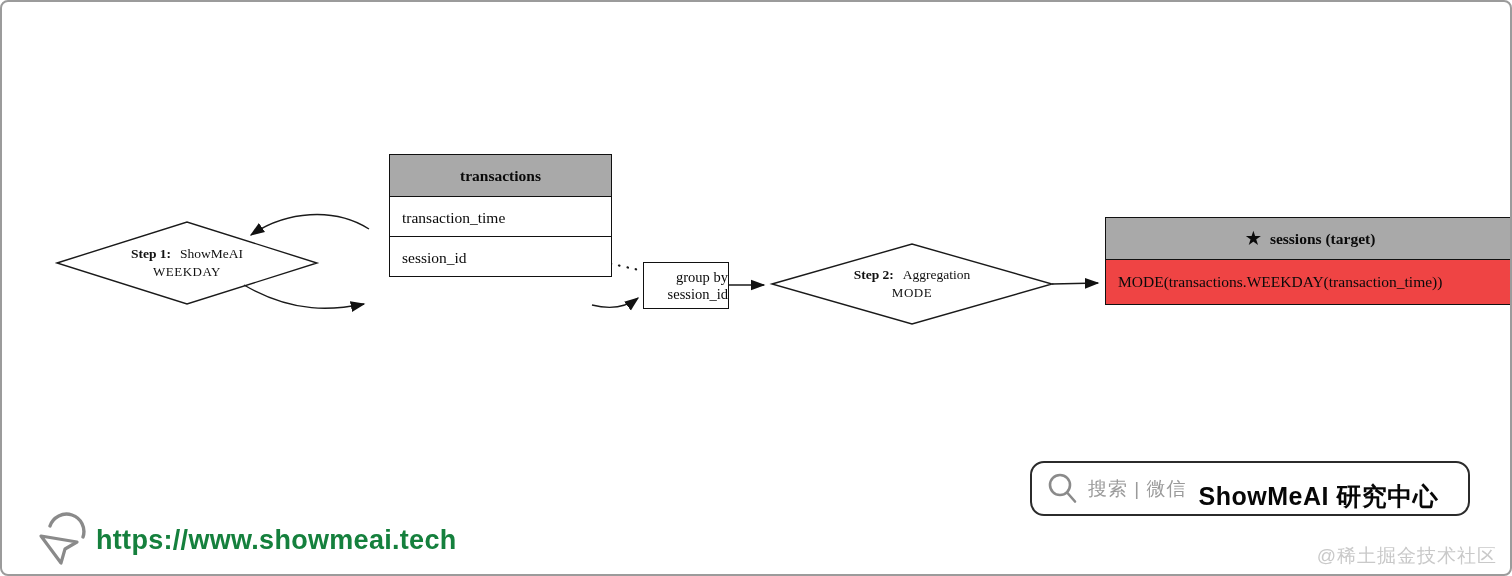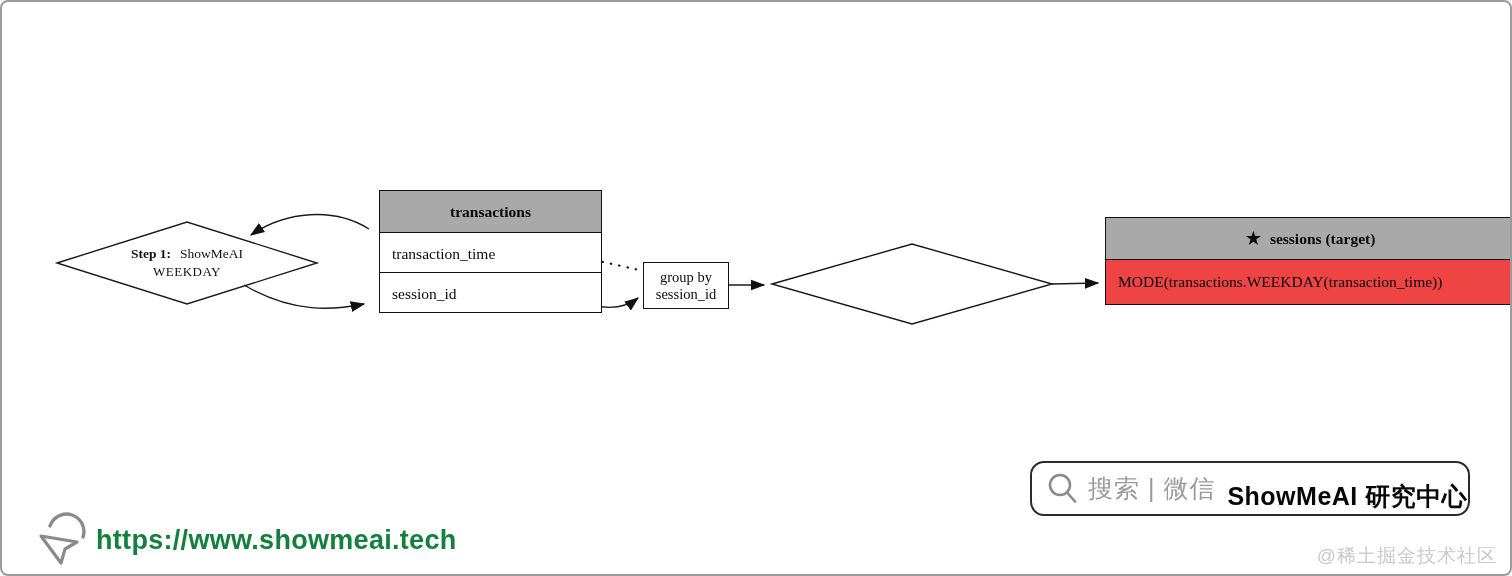--- a/index.html
+++ b/index.html
@@ -40,30 +40,30 @@
     text-align: center;
     font-weight: bold; font-size: 15.5px; color: #0a0a0a;
   }
   .etable .erow {
     height: 40px; line-height: 41px;
     border: 1.4px solid #111; border-top: none;
     padding-left: 12px;
     font-size: 15.5px; color: #0a0a0a;
     white-space: nowrap;
   }
-  .t-transactions { left: 377px; top: 152px; width: 223px; margin-top: 36px; }
+  .t-transactions { left: 387px; top: 152px; width: 223px; }
   .t-sessions { left: 1103px; top: 215px; width: 411px; }
   .t-sessions .erow.feature { background: #ef4444; height: 45px; line-height: 43px; }
   .t-sessions .ehead .star { margin-right: 9px; font-size: 17px; }
 
   
   .group-box {
     position: absolute; left: 641px; top: 260px; width: 86px; height: 47px;
     border: 1.6px solid #111; background: #fff;
-    display: flex; flex-direction: column; align-items: center; justify-content: center;
+    display: flex; flex-direction: column; align-items: flex-end; justify-content: center;
     font-size: 14.5px; line-height: 17px; color: #0a0a0a; text-align: center;
   }
 
   
   .cursor-icon { position: absolute; left: 34px; top: 509px; }
   .site-url {
     position: absolute; left: 94px; top: 523px;
     font-family: "Liberation Sans", sans-serif;
     font-weight: 700; font-size: 27px; color: #15803d; letter-spacing: 0.3px;
     white-space: nowrap;
@@ -71,21 +71,21 @@
 
   .search-banner {
     position: absolute; left: 1028px; top: 459px; width: 440px; height: 55px;
     border: 2.4px solid #2b2b2b; border-radius: 14px; background: #fff;
     display: flex; align-items: center; padding-left: 14px;
     white-space: nowrap; cursor: pointer;
   }
   .search-banner .mag { flex: 0 0 auto; margin-right: 8px; }
   .search-banner .gray-text {
     font-family: "Liberation Sans", sans-serif;
-    color: #9a9a9a; font-size: 25px; letter-spacing: 1px;
+    color: #9a9a9a; font-size: 19px; letter-spacing: 1px;
   }
   .search-banner .brand-text {
     font-family: "Liberation Sans", sans-serif;
     color: #070707; font-weight: 700; font-size: 25px;
     margin-left: 12px; letter-spacing: 0.5px; margin-top: 16px;
   }
 
   .watermark {
     position: absolute; right: 13px; top: 541px;
     font-family: "Liberation Sans", sans-serif;
@@ -133,20 +133,26 @@
     <div class="ehead">transactions</div>
     <div class="erow">transaction_time</div>
     <div class="erow">session_id</div>
   </div>
 
   <div class="group-box">
     <div>group by</div>
     <div>session_id</div>
   </div>
 
+  <div class="diamond-label dlabel-2">
+    <div class="step-line">
+      <span class="step-bold">Step 2:</span><span>Aggregation</span>
+    </div>
+    <div class="prim-name">MODE</div>
+  </div>
 
   <div class="etable t-sessions">
     <div class="ehead">
       <span class="star">★</span><span>sessions (target)</span>
     </div>
     <div class="erow feature">MODE(transactions.WEEKDAY(transaction_time))</div>
   </div>
 
   <svg class="cursor-icon" width="56" height="56" viewBox="0 0 56 56">
     <path d="M 14 15 A 16 16 0 0 1 47 26" fill="none" stroke="#8a8a8a" stroke-width="3.4" stroke-linecap="round"></path>

